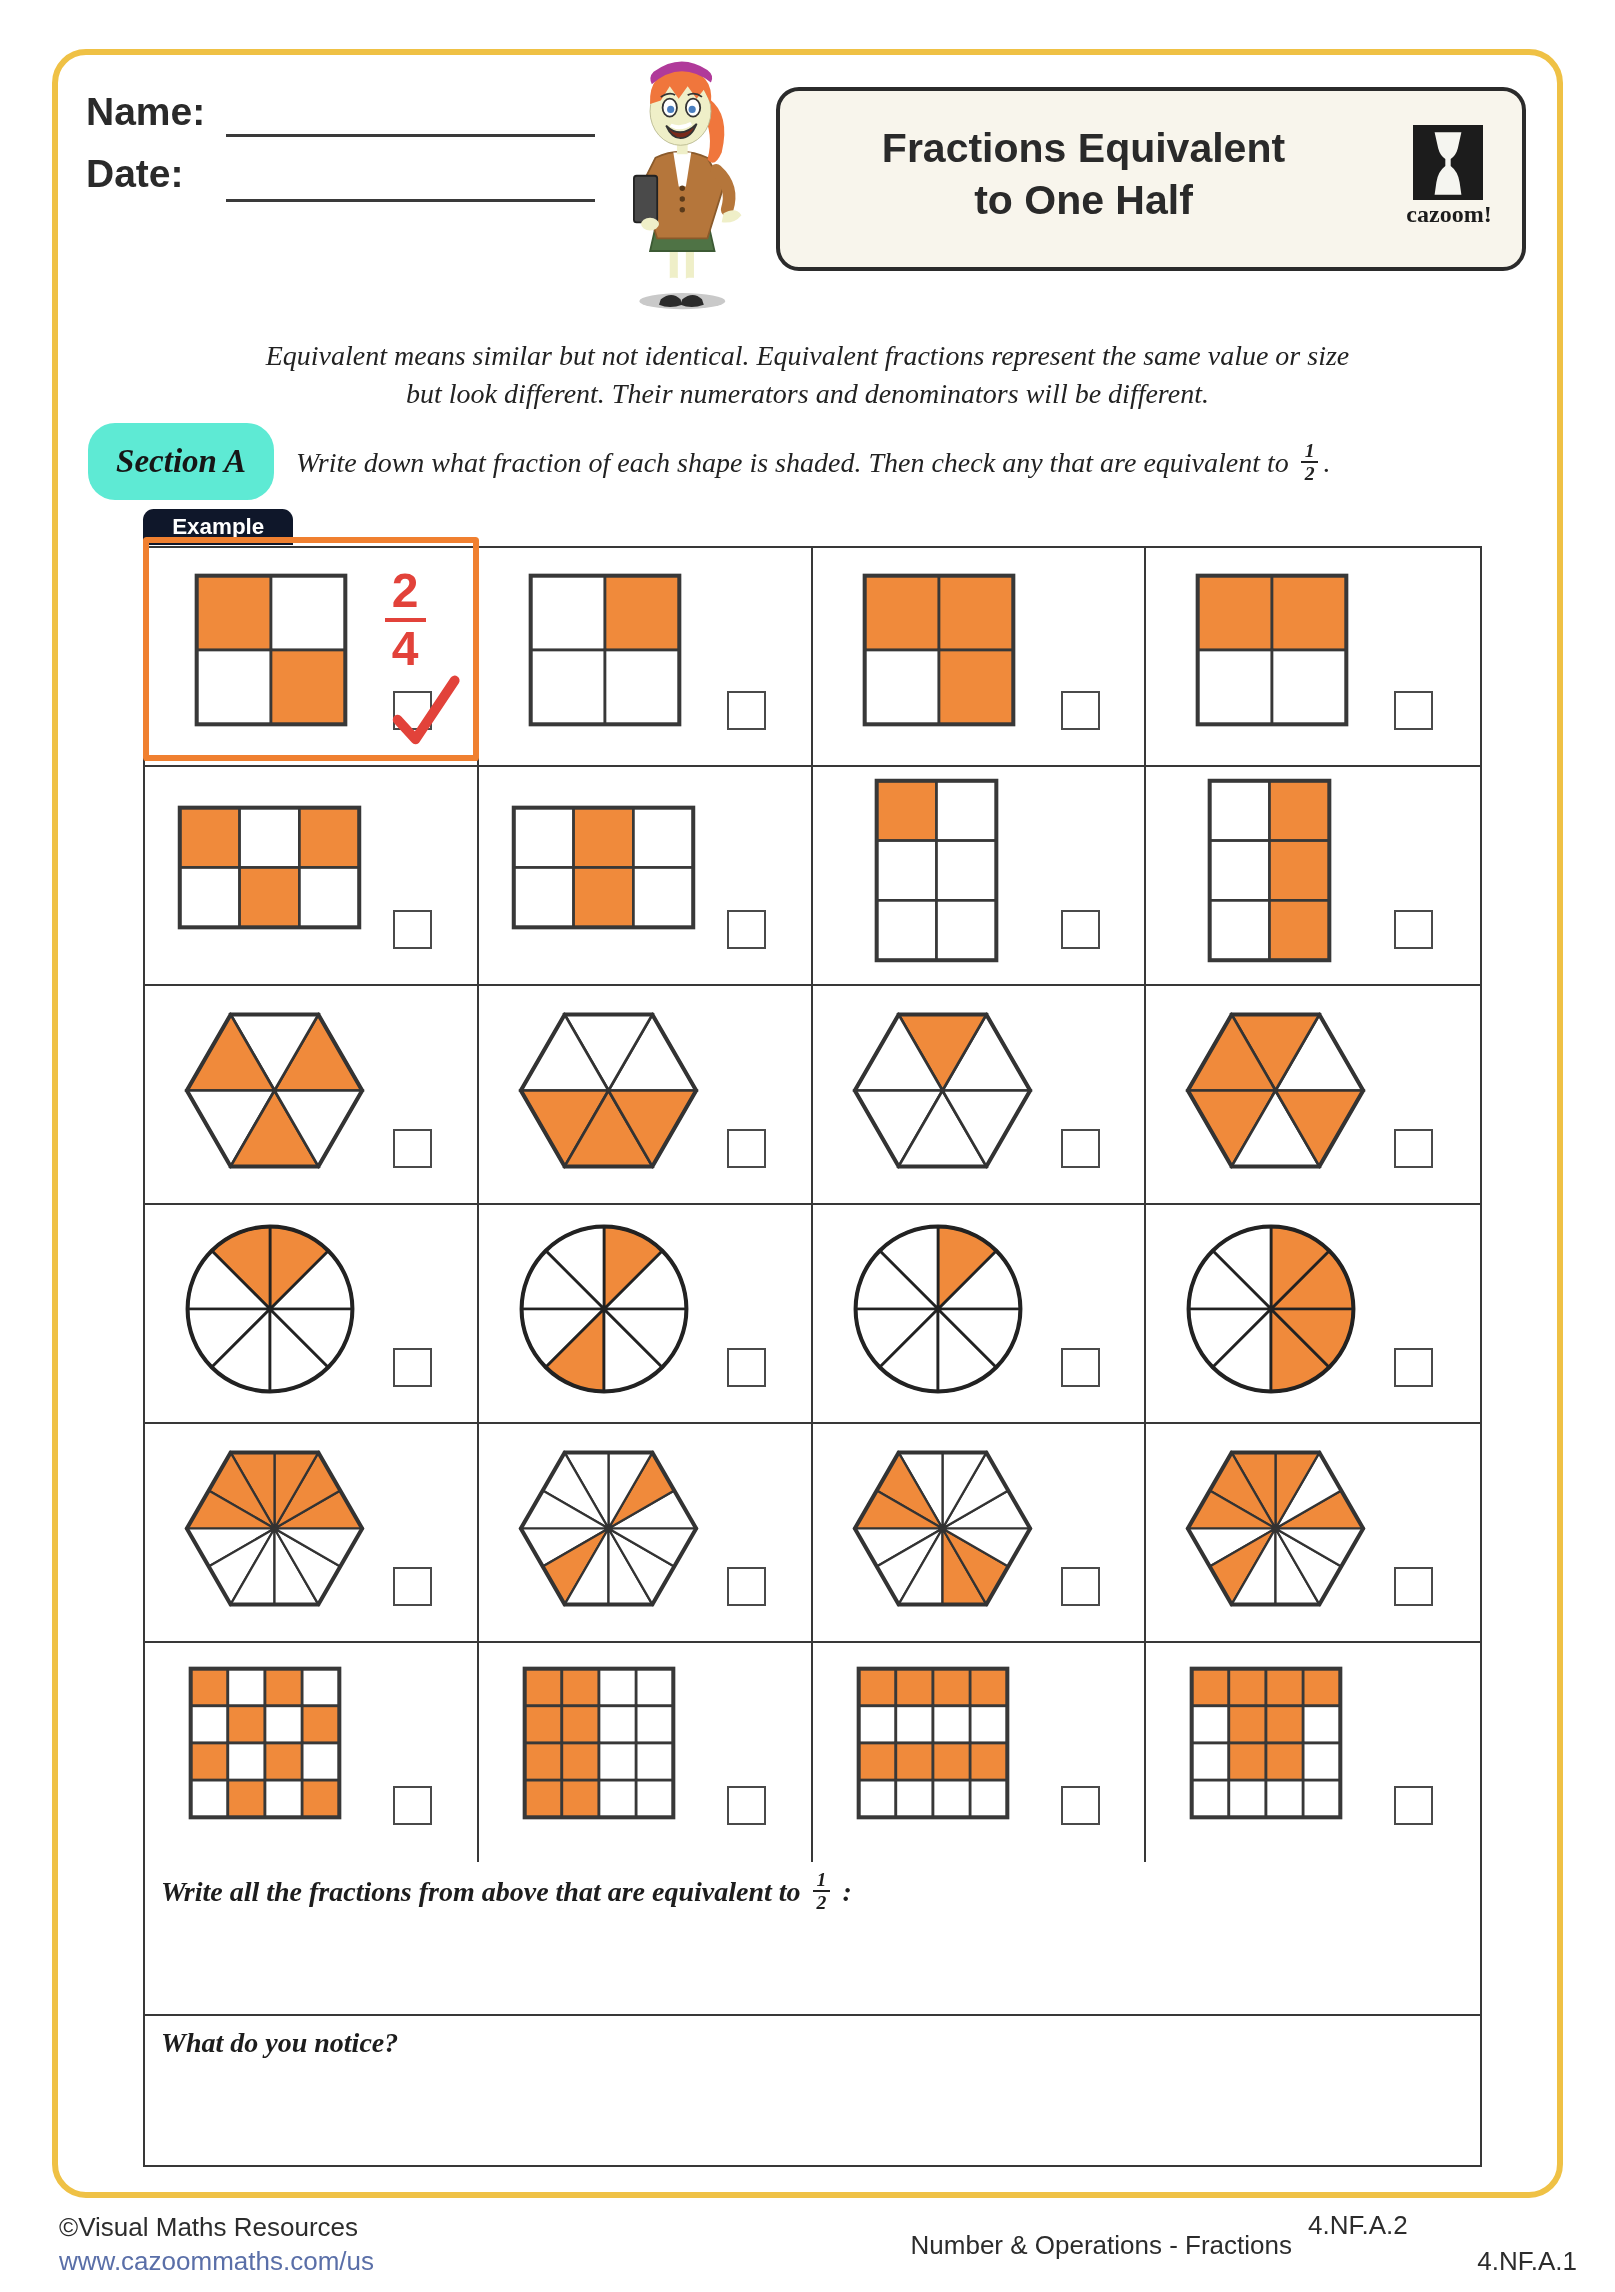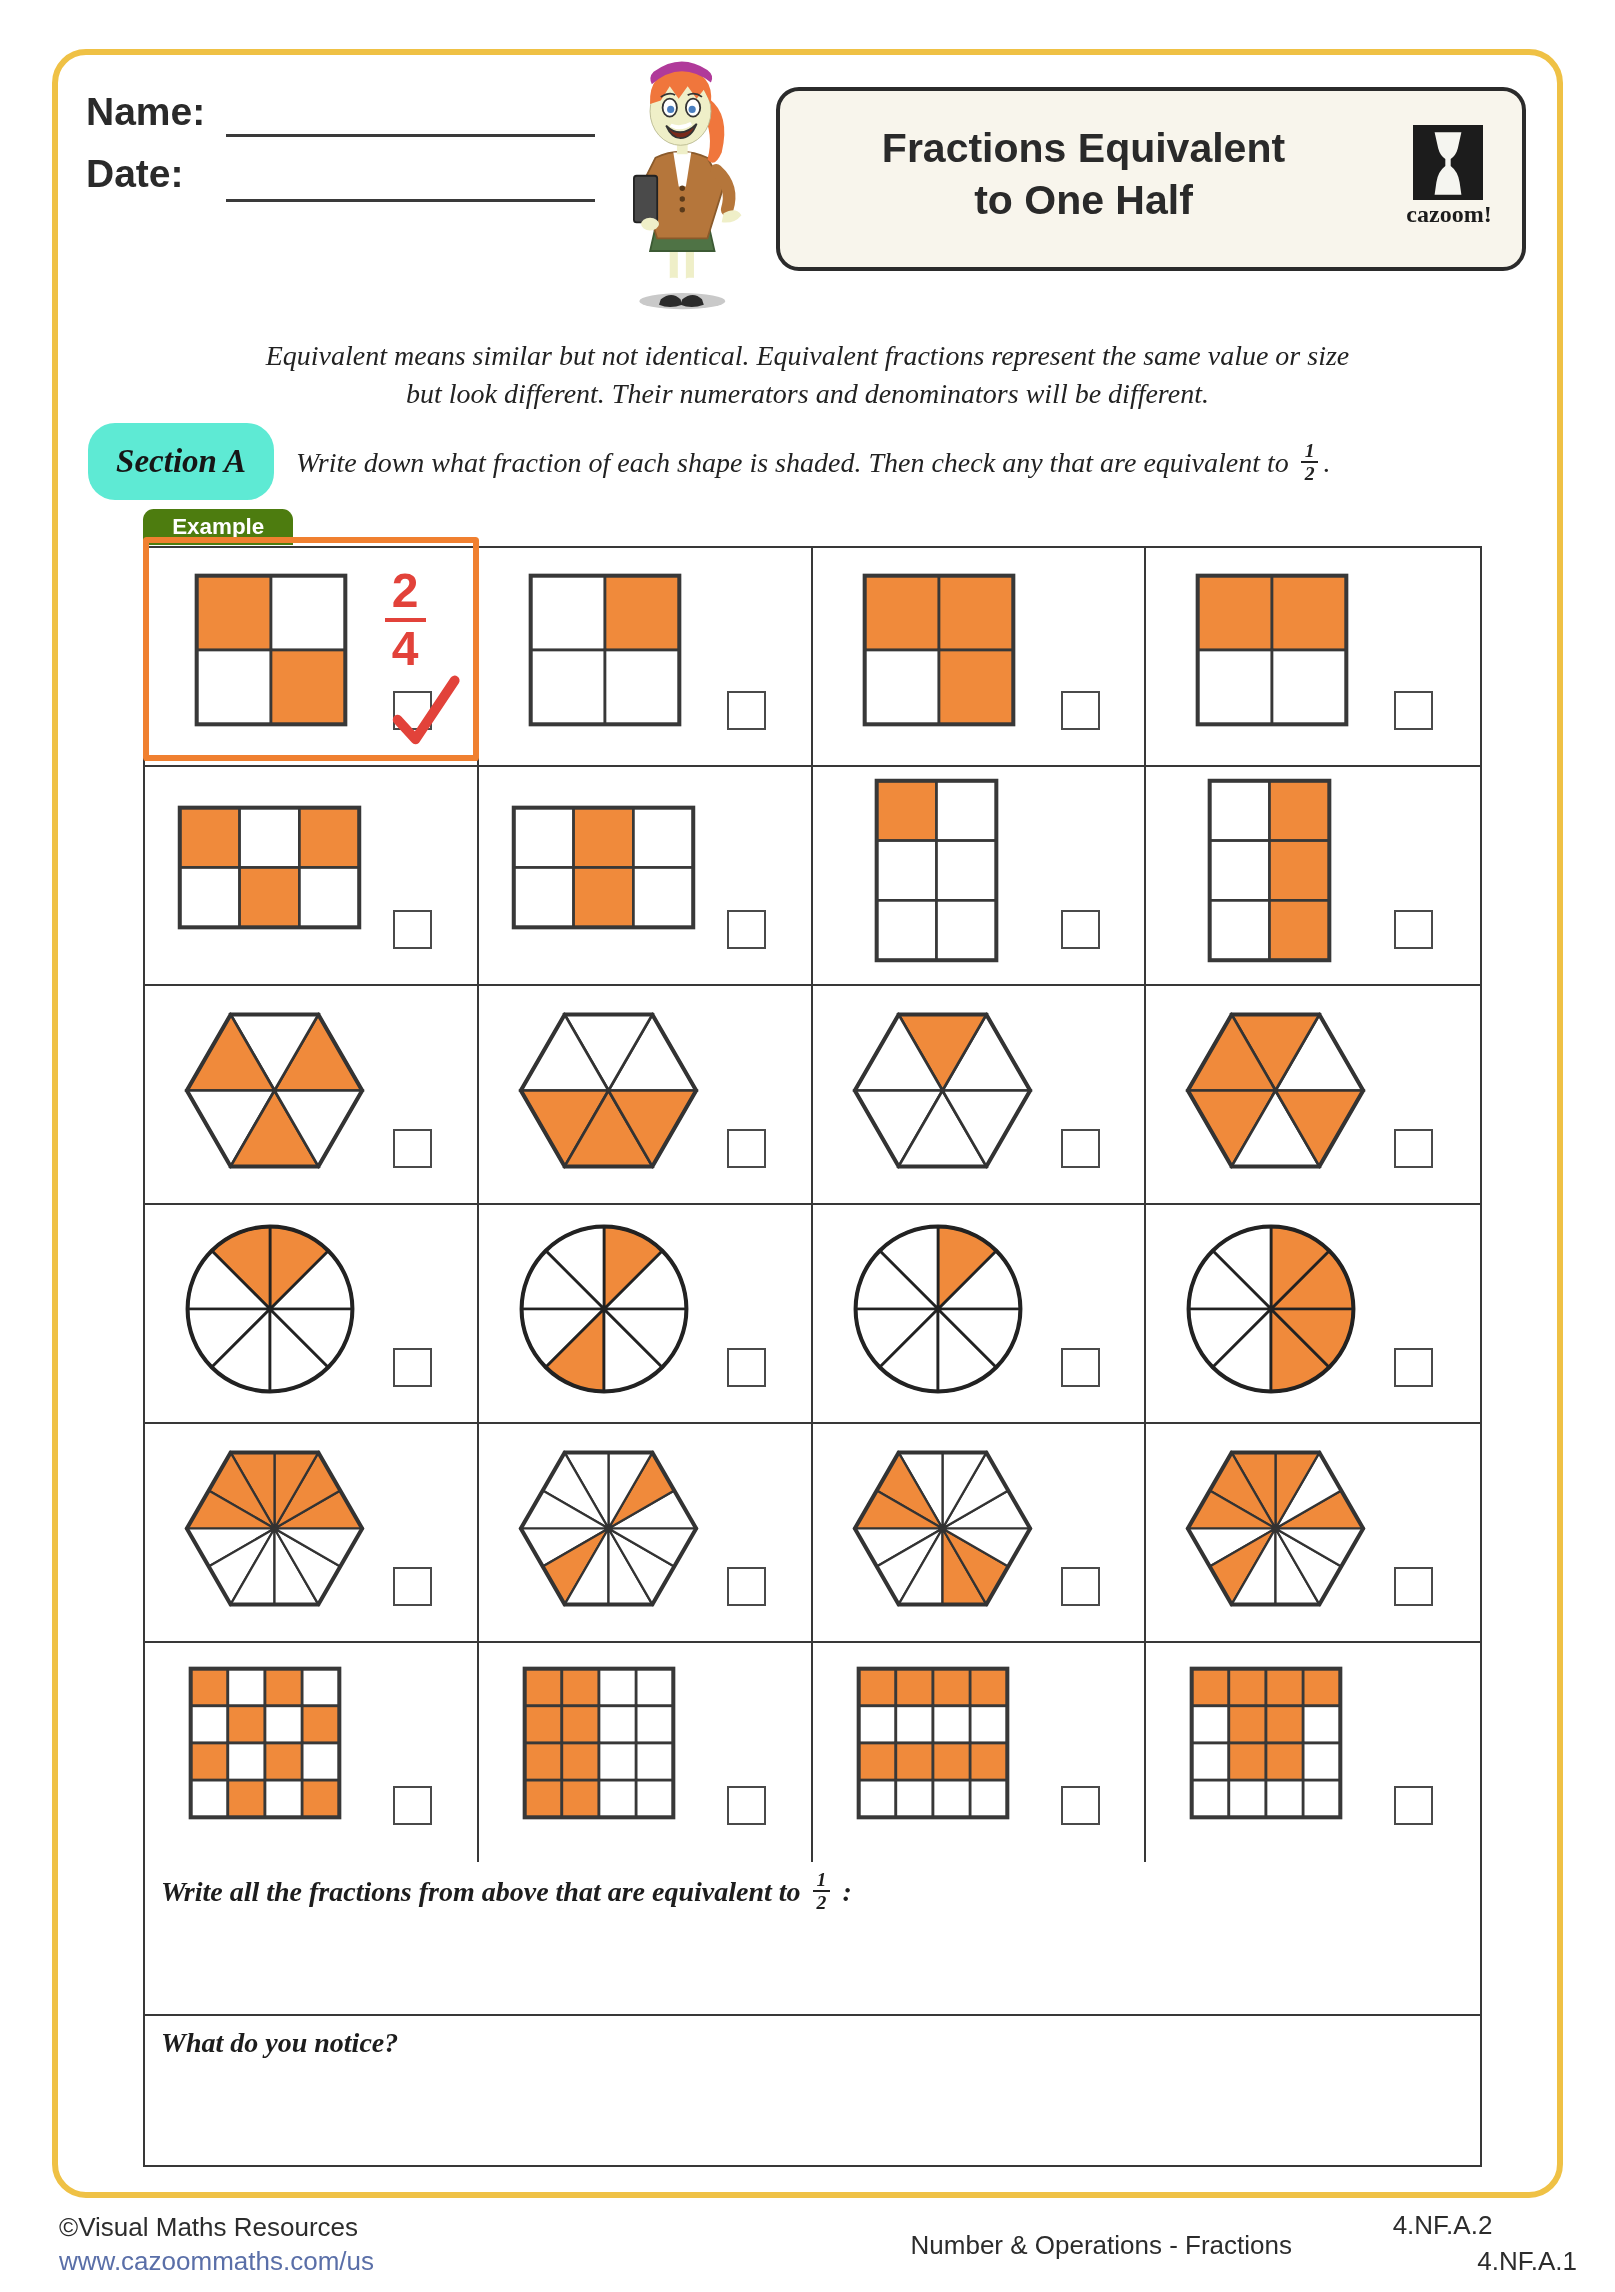--- a/index.html
+++ b/index.html
@@ -34,21 +34,21 @@
   .trow{display:flex;height:219px;border-bottom:2.7px solid #383838;box-sizing:border-box;}
   .trow:last-child{border-bottom:none;}
   .tcell{flex:1 1 25%;position:relative;border-right:2.7px solid #383838;box-sizing:border-box;}
   .tcell:last-child{border-right:none;}
   .shape{position:absolute;}
   .cbox{position:absolute;left:248px;top:143px;width:39px;height:39px;background:#fff;
         border:2.7px solid #4a4a4a;box-sizing:border-box;}
   
   .exborder{position:absolute;left:-1.8px;top:-10.7px;right:-1.8px;bottom:3.6px;border:6.3px solid #F08030;
             border-radius:3.6px;z-index:3;pointer-events:none;}
-  .extab{position:absolute;left:-1.8px;top:-39px;width:150px;height:36px;background:#4d7c0f;
+  .extab{position:absolute;left:-1.8px;top:-39px;width:150px;height:36px;background:#0f172a;
          border-radius:10.7px 10.7px 0 0;z-index:2;display:flex;align-items:center;justify-content:center;}
   .extab span{color:#fff;font-weight:bold;font-size:22.4px;}
   .exfrac{position:absolute;left:224px;top:18px;width:72px;text-align:center;color:#E2423A;
           font-weight:bold;font-size:48px;line-height:50px;z-index:4;}
   .exfrac .bar{width:41px;height:4.5px;background:#E2423A;margin:1.8px auto;}
   .excheck{position:absolute;left:240px;top:120px;z-index:4;}
   
   .prow{height:154px;border-bottom:2.7px solid #383838;box-sizing:border-box;position:relative;}
   .prow2{height:149px;box-sizing:border-box;position:relative;}
   .ptext{position:absolute;left:16px;top:10.7px;font-family:"Liberation Serif",serif;
@@ -530,16 +530,16 @@
       </div>
     </div>
     <div class="prow2">
       <div class="ptext">What do you notice?</div>
     </div>
   </div>
 
   <div class="foot" style="left:59px;top:2212px;">©Visual Maths Resources</div>
   <div class="foot footlink" style="left:59px;top:2246px;">www.cazoommaths.com/us</div>
   <div class="foot" style="left:0;top:2230px;width:1292px;text-align:right;">Number &amp; Operations - Fractions</div>
-  <div class="foot" style="left:1308px;top:2210px;width:269px;text-align:center;">4.NF.A.2</div>
+  <div class="foot" style="left:1308px;top:2210px;width:269px;text-align:left;">4.NF.A.2</div>
   <div class="foot" style="left:1308px;top:2246px;width:269px;text-align:right;">4.NF.A.1</div>
 </div>
 
 
 </body></html>

